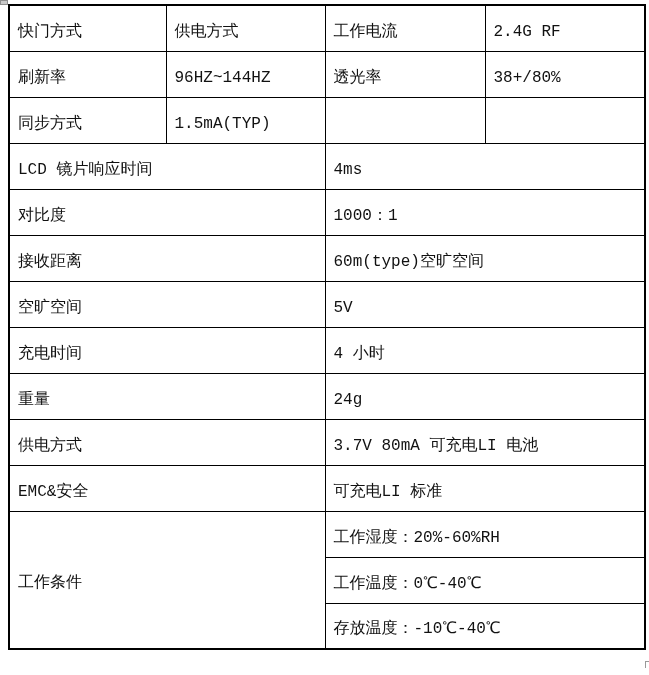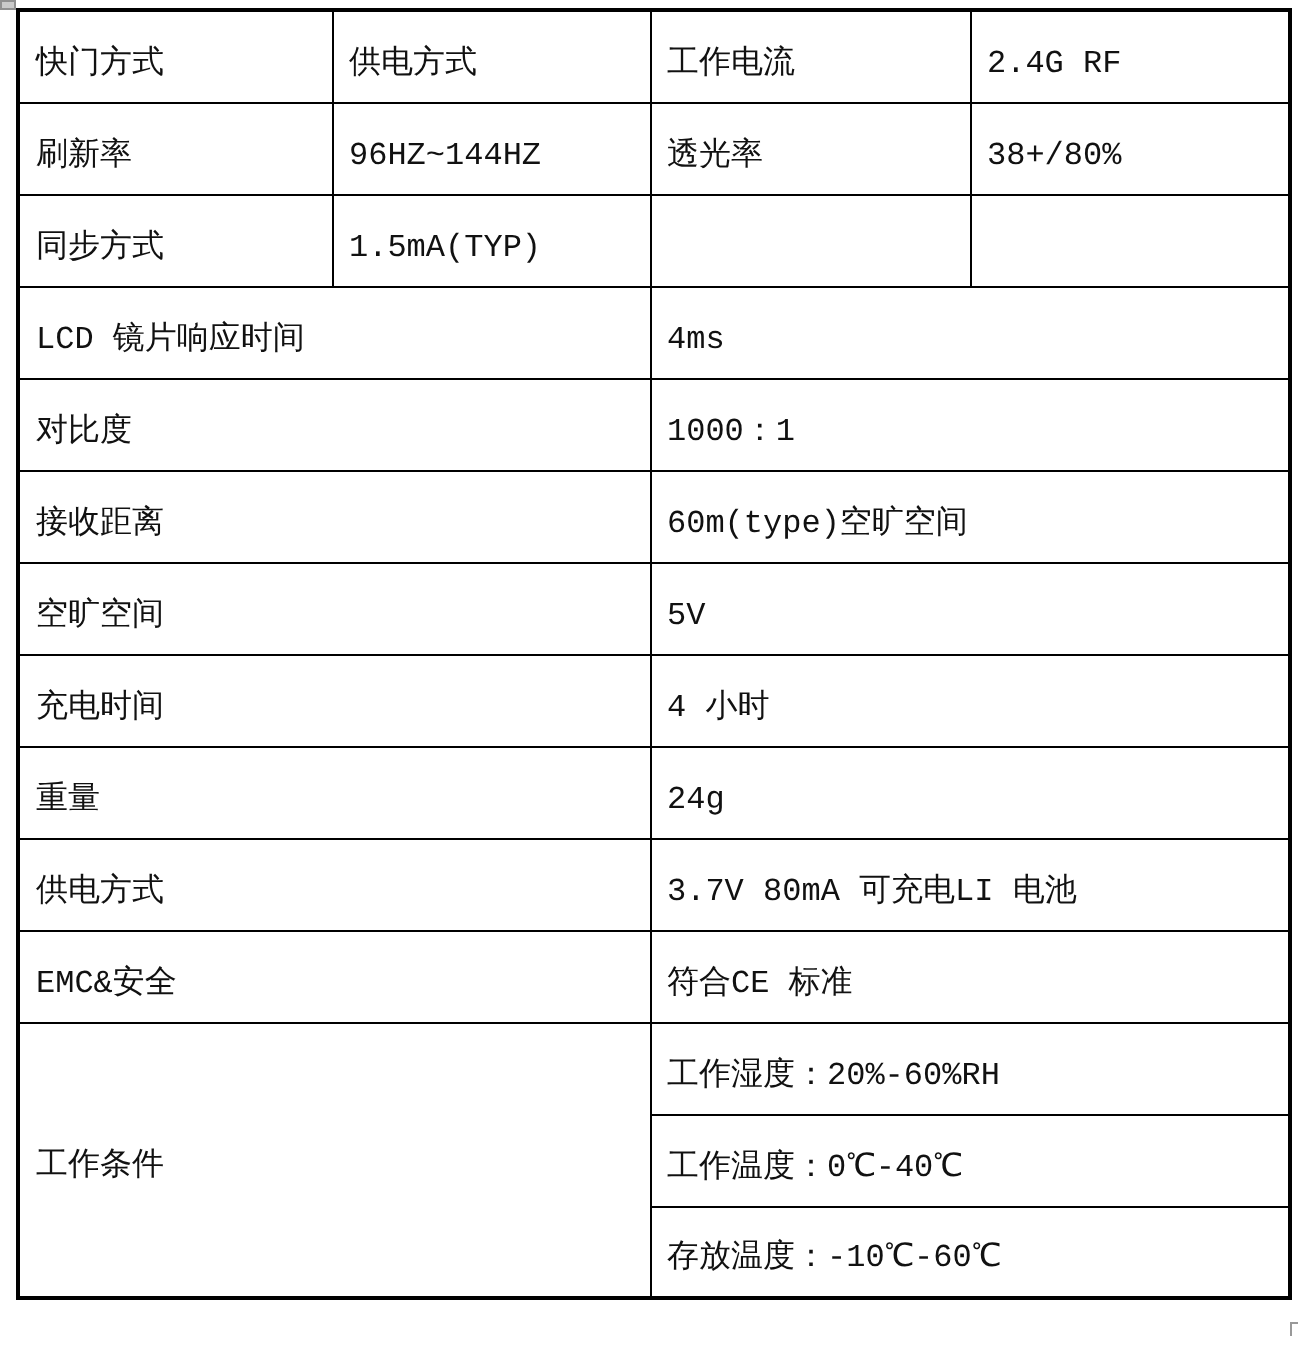--- a/index.html
+++ b/index.html
@@ -109,31 +109,31 @@
       <tr>
         <td colspan="2">重量</td>
         <td colspan="2">24g</td>
       </tr>
       <tr>
         <td colspan="2">供电方式</td>
         <td colspan="2">3.7V 80mA 可充电LI 电池</td>
       </tr>
       <tr>
         <td colspan="2">EMC&amp;安全</td>
-        <td colspan="2">符合CE 标准</td>
+        <td colspan="2">可充电LI 标准</td>
       </tr>
 
       <tr>
         <td colspan="2" rowspan="3">工作条件</td>
         <td colspan="2">工作湿度：20%-60%RH</td>
       </tr>
       <tr>
         <td colspan="2">工作温度：0℃-40℃</td>
       </tr>
       <tr>
-        <td colspan="2">存放温度：-10℃-60℃</td>
+        <td colspan="2">存放温度：-10℃-40℃</td>
       </tr>
     </tbody>
   </table>
 
   <div class="handle-br"></div>
 
 </div>
 
 </body></html>

